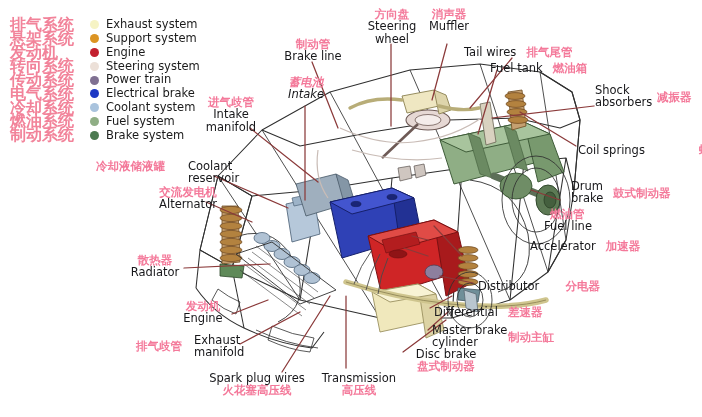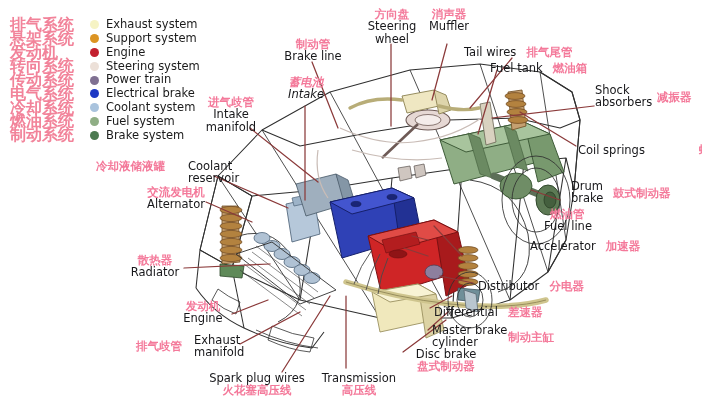--- a/index.html
+++ b/index.html
@@ -456,21 +456,21 @@
     <span class="en">Coil  springs</span>
     <span class="cn" style="margin-left:5px;padding-left:44px;">螺旋弹簧</span>
   </div>
 
   <div class="cal" style="left:96px; top:160px;">
     <span class="cn">冷却液储液罐</span>
     <span class="en" style="position:absolute; left:92px; top:0px; white-space:pre-line; line-height:1.06;">Coolant
 reservoir</span>
   </div>
 
-  <div class="cal ctr" style="left:138px; top:186px; width:76px;">
+  <div class="cal ctr" style="left:150px; top:186px; width:76px;">
     <span class="cn">交流发电机</span>
     <span class="en">Alternator</span>
   </div>
 
   <div class="cal" style="left:548px; top:180px;margin-left:23px;">
     <span class="en" style="white-space:pre-line;">Drum
 brake</span>
     <span class="cn" style="position:absolute; left:42px; top:7px;">鼓式制动器</span>
   </div>
 
@@ -485,21 +485,21 @@
   </div>
 
 
   <div class="cal ctr" style="left:124px; top:254px; width:62px;">
     <span class="cn">散热器</span>
     <span class="en">Radiator</span>
   </div>
 
   <div class="cal inline" style="left:478px; top:276px;">
     <span class="en">Distributor</span>
-    <span class="cn" style="margin-left:5px;">分电器</span>
+    <span class="cn" style="margin-left:21px;">分电器</span>
   </div>
 
   <div class="cal inline" style="left:434px; top:302px;">
     <span class="en">Differential</span>
     <span class="cn" style="margin-left:5px;">差速器</span>
   </div>
 
   <div class="cal ctr" style="left:174px; top:300px; width:58px;">
     <span class="cn">发动机</span>
     <span class="en">Engine</span>

